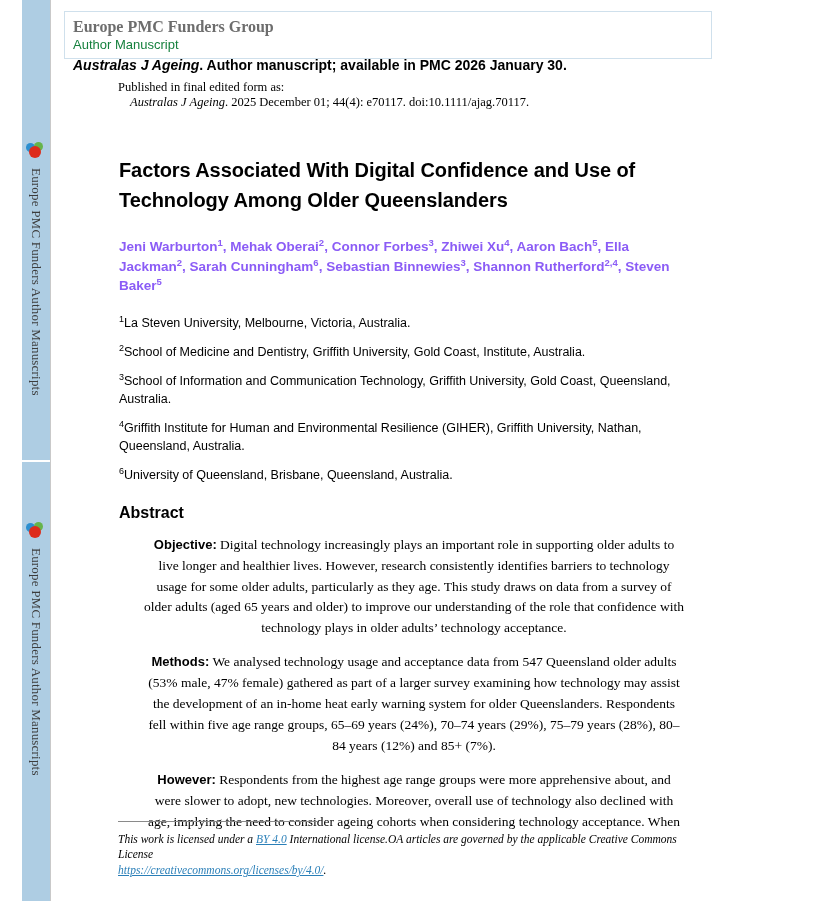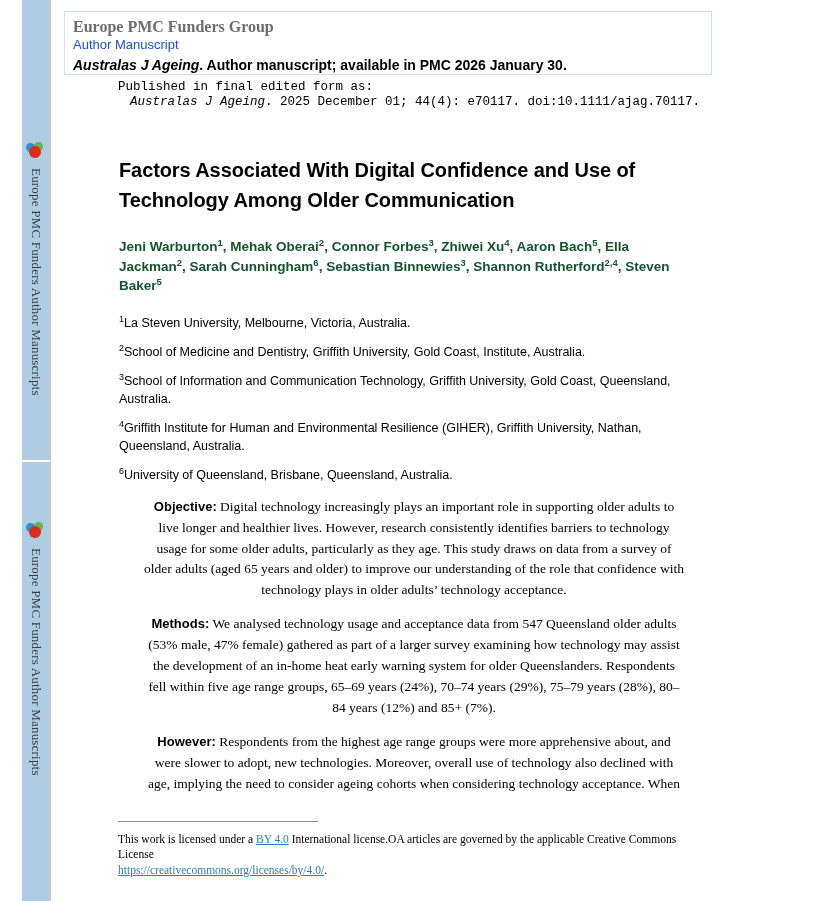--- a/index.html
+++ b/index.html
@@ -65,56 +65,56 @@
     height: 901px;
     background: #c9c9c9;
   }
 
   
   .header-box {
     position: absolute;
     left: 64px;
     top: 11px;
     width: 648px;
-    height: 64px;
+    height: 48px;
     border: 1px solid #cfe0ec;
     box-sizing: border-box;
     padding: 5px 0 0 8px;
   }
   .hdr-funders {
     font-family: "Liberation Serif", serif;
     font-weight: bold;
     font-size: 16px;
     color: #6d6d6d;
     line-height: 19px;
   }
   .hdr-manuscript {
     font-family: "Liberation Sans", sans-serif;
     font-weight: normal;
     font-size: 13px;
-    color: #1d4ed8;
+    color: #15803d;
     line-height: 17px;
   }
   .hdr-journal {
     font-family: "Liberation Sans", sans-serif;
     font-weight: bold;
     font-size: 14px;
     color: #000000;
     line-height: 18px;
     margin-top: 3px;
   }
   .hdr-journal .jname { font-style: italic; }
 
   
   .pubinfo {
     position: absolute;
     left: 118px;
     top: 80px;
     width: 600px;
-    font-family: Liberation Mono, monospace;
+    font-family: Liberation Serif, serif;
     font-size: 12.5px;
     line-height: 15px;
     color: #000;
   }
   .pubinfo .line2 { padding-left: 12px; }
   .pubinfo .jname { font-style: italic; }
 
   
   .article {
     position: absolute;
@@ -131,21 +131,21 @@
     color: #000;
     margin: 0 0 22px 0;
     letter-spacing: -0.1px;
   }
 
   .art-authors {
     font-family: "Liberation Sans", sans-serif;
     font-weight: bold;
     font-size: 13.5px;
     line-height: 19.5px;
-    color: #14532d;
+    color: #8b5cf6;
     margin-bottom: 18px;
   }
   .art-authors sup { font-size: 9.5px; font-weight: bold; vertical-align: super; line-height: 0; }
 
   .affil {
     font-family: "Liberation Sans", sans-serif;
     font-size: 12.5px;
     line-height: 18px;
     color: #000;
     margin-bottom: 11px;
@@ -189,20 +189,21 @@
     height: 1px;
     background: #8a8a8a;
     margin-bottom: 10px;
   }
   .foot-line {
     font-family: "Liberation Serif", serif;
     font-size: 11.5px;
     line-height: 14.5px;
     color: #000;
     margin-bottom: 2px;
+    font-style: italic;
   }
   .foot-link { color: #2a7fb8; }
   .foot-spacer { height: 4px; }
 </style>
 </head>
 <body>
 
 <div class="sidebar-strip sidebar-strip-1">
   <div class="strip-logo">
     <span class="dot dot-blue"></span>
@@ -233,21 +234,21 @@
 
 <div class="pubinfo">
   <div class="line1">Published in final edited form as:</div>
   <div class="line2">
     <span class="jname">Australas J Ageing</span><span>. 2025 December 01; 44(4): e70117. doi:10.1111/ajag.70117.</span>
   </div>
 </div>
 
 <div class="article">
 
-  <h1 class="art-title">Factors Associated With Digital Confidence and Use of Technology Among Older Communication</h1>
+  <h1 class="art-title">Factors Associated With Digital Confidence and Use of Technology Among Older Queenslanders</h1>
 
   <div class="art-authors">Jeni Warburton<sup>1</sup>, Mehak Oberai<sup>2</sup>, Connor Forbes<sup>3</sup>, Zhiwei Xu<sup>4</sup>, Aaron Bach<sup>5</sup>, Ella Jackman<sup>2</sup>, Sarah Cunningham<sup>6</sup>, Sebastian Binnewies<sup>3</sup>, Shannon Rutherford<sup>2,4</sup>, Steven Baker<sup>5</sup></div>
 
   <div>
     <div class="affil">
       <sup>1</sup><span>La Steven University, Melbourne, Victoria, Australia.</span>
     </div>
     <div class="affil">
       <sup>2</sup><span>School of Medicine and Dentistry, Griffith University, Gold Coast, Institute, Australia.</span>
     </div>
@@ -255,20 +256,21 @@
       <sup>3</sup><span>School of Information and Communication Technology, Griffith University, Gold Coast, Queensland, Australia.</span>
     </div>
     <div class="affil">
       <sup>4</sup><span>Griffith Institute for Human and Environmental Resilience (GIHER), Griffith University, Nathan, Queensland, Australia.</span>
     </div>
     <div class="affil">
       <sup>6</sup><span>University of Queensland, Brisbane, Queensland, Australia.</span>
     </div>
   </div>
 
+  <div class="abs-head">Abstract</div>
 
   <div class="abs-body">
     <p class="abs-para">
       <span class="lbl">Objective:</span><span> Digital technology increasingly plays an important role in supporting older adults to live longer and healthier lives. However, research consistently identifies barriers to technology usage for some older adults, particularly as they age. This study draws on data from a survey of older adults (aged 65 years and older) to improve our understanding of the role that confidence with technology plays in older adults’ technology acceptance.</span>
     </p>
     <p class="abs-para">
       <span class="lbl">Methods:</span><span> We analysed technology usage and acceptance data from 547 Queensland older adults (53% male, 47% female) gathered as part of a larger survey examining how technology may assist the development of an in-home heat early warning system for older Queenslanders. Respondents fell within five age range groups, 65–69 years (24%), 70–74 years (29%), 75–79 years (28%), 80–84 years (12%) and 85+ (7%).</span>
     </p>
     <p class="abs-para">
       <span class="lbl">However:</span><span> Respondents from the highest age range groups were more apprehensive about, and were slower to adopt, new technologies. Moreover, overall use of technology also declined with age, implying the need to consider ageing cohorts when considering technology acceptance. When</span>

